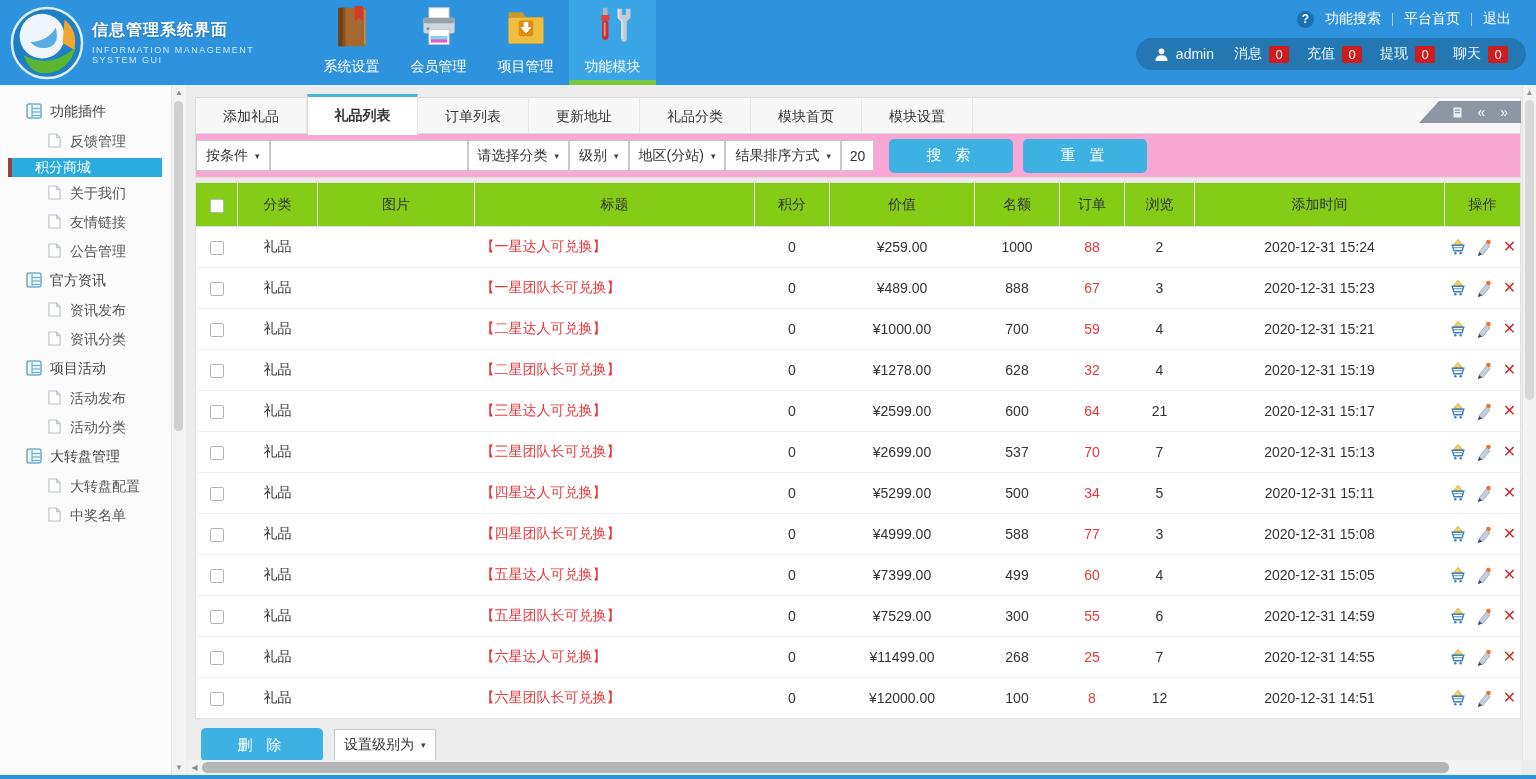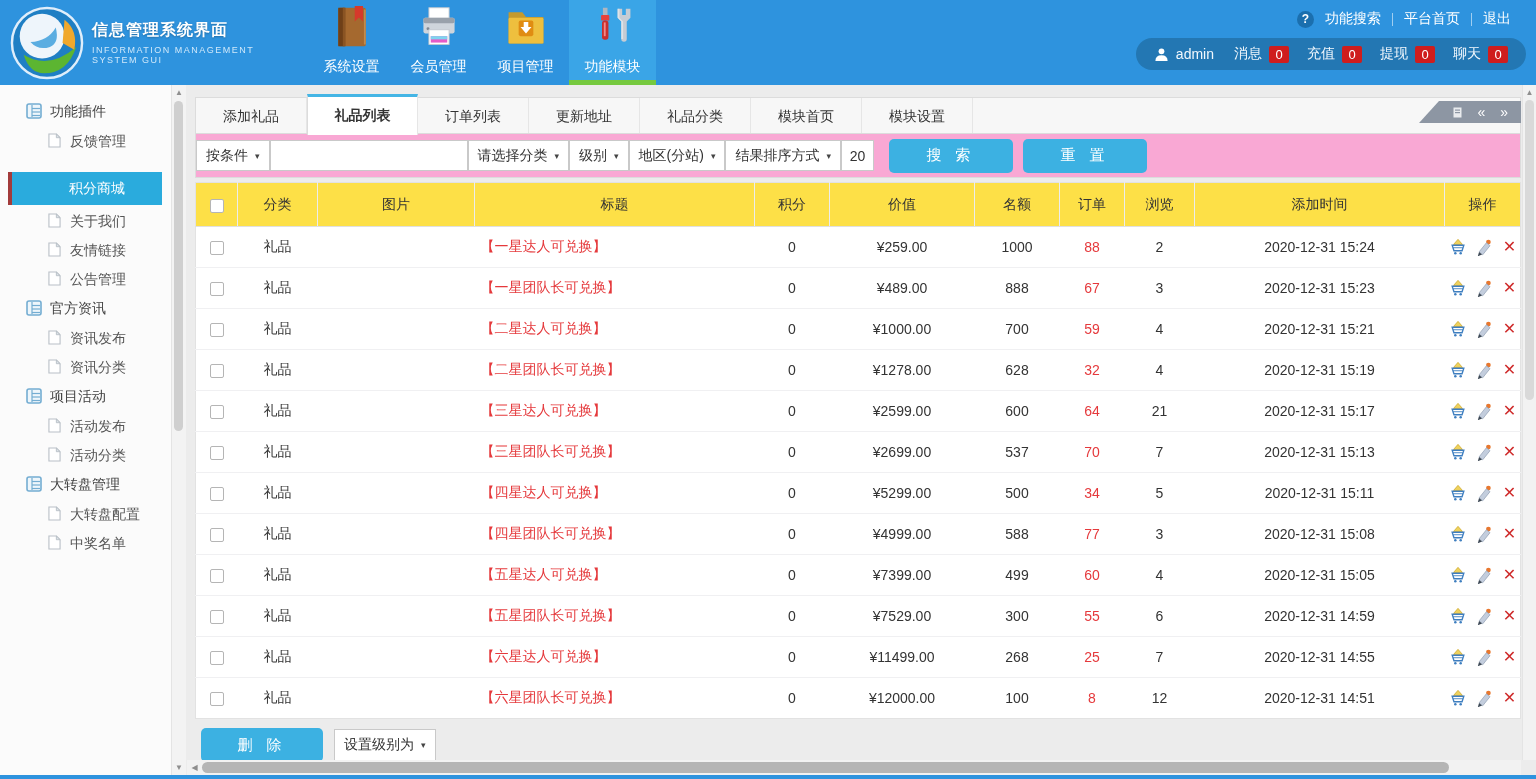--- a/index.html
+++ b/index.html
@@ -31,21 +31,21 @@
   .stat .slabel { margin-right:7px; cursor:pointer; }
   .badge { background:#cf1d1d; color:#fff; font-size:13px; min-width:20px; text-align:center; padding:1px 4px; border-radius:2px; }
 
   
   .main { display:flex; height:690px; }
   .sidebar { width:172px; background:#fbfbfb; padding-top:12px; overflow:hidden; }
   .group { height:30px; display:flex; align-items:center; gap:8px; padding-left:26px; font-size:14px; color:#444; cursor:pointer; }
   .group svg { width:16px; height:16px; }
   .item { height:29px; display:flex; align-items:center; gap:9px; padding-left:48px; font-size:14px; color:#555; cursor:pointer; }
   .item svg { width:13px; height:15px; }
-  .item.active { margin:16px 9px 2px 8px; height:33px; border-left:4px solid #a23b3b; background:#2aabdd; color:#fff; padding-left:57px; }
+  .item.active { margin:2px 9px 2px 8px; height:19px; border-left:4px solid #a23b3b; background:#2aabdd; color:#fff; padding-left:23px; }
   .side-scroll { width:15px; background:#f3f3f3; border-left:1px solid #e4e4e4; position:relative; }
   .s-arrow { position:absolute; left:0; width:100%; text-align:center; color:#8f8f8f; font-size:8px; cursor:pointer; }
   .s-thumb { position:absolute; left:2px; width:9px; background:#cfcfcf; border-radius:5px; cursor:pointer; }
 
   .content { flex:1; position:relative; padding:12px 15px 0 9px; background:#ececec; }
 
   
   .tabs { display:flex; background:#f7f7f7; border:1px solid #dcdcdc; height:37px; position:relative; }
   .tab { width:111px; text-align:center; line-height:37px; font-size:14px; color:#333; cursor:pointer; border-right:1px solid #e6e6e6; }
   .tab.active { margin-top:-4px; height:41px; background:#fff; border-top:3px solid #44b5e5; line-height:37px; font-weight:bold; border-left:1px solid #dcdcdc; }
@@ -59,21 +59,21 @@
   .select { height:31px; border:1px solid #c9c9c9; background:#fff; display:flex; align-items:center; gap:7px; padding:0 9px; font-size:14px; color:#333; cursor:pointer; }
   .caret { font-size:9px; color:#444; }
   .text-input { height:31px; width:198px; border:1px solid #c9c9c9; background:#fff; font-size:14px; padding:0 6px; }
   .num-input { height:31px; width:33px; border:1px solid #c9c9c9; background:#fff; font-size:14px; color:#333; text-align:center; padding:0; }
   .btn { height:34px; width:124px; background:#3cb1e2; color:#fff; border:none; border-radius:5px; font-size:15px; letter-spacing:5px; cursor:pointer; }
   .btn.search { margin-left:15px;font-family:Liberation Serif, serif; }
   .btn.reset { margin-left:10px; }
 
   
   table { width:100%; border-collapse:collapse; table-layout:fixed; background:#fff; margin-top:4px; border:1px solid #e2e2e2; }
-  thead th { background:#fde047; height:44px; font-size:14px; font-weight:normal; color:#333; border-bottom:1px solid #e0e0e0; border-right:1px solid #ececec; }
+  thead th { background:#84cc16; height:44px; font-size:14px; font-weight:normal; color:#333; border-bottom:1px solid #e0e0e0; border-right:1px solid #ececec; }
   thead th:last-child { border-right:none; }
   tbody td { height:41px; text-align:center; font-size:14px; color:#333; border-bottom:1px solid #f0f0f2; overflow:hidden; white-space:nowrap; }
   tbody tr:last-child td { border-bottom:none; }
   td.title { text-align:left; color:#e5393c; padding-left:6px; cursor:pointer; }
   td.orders { color:#e5393c; }
   .cb { width:14px; height:14px; border:1px solid #b5b5b5; border-radius:2px; background:#fff; display:inline-block; vertical-align:middle; cursor:pointer; }
   td.ops { white-space:nowrap; }
   .op { display:inline-block; width:18px; height:18px; margin:0 4px; vertical-align:middle; cursor:pointer; }
   .op svg { width:18px; height:18px; }
   .xop { color:#cf2b2b; font-weight:bold; font-size:16px; line-height:18px; }

